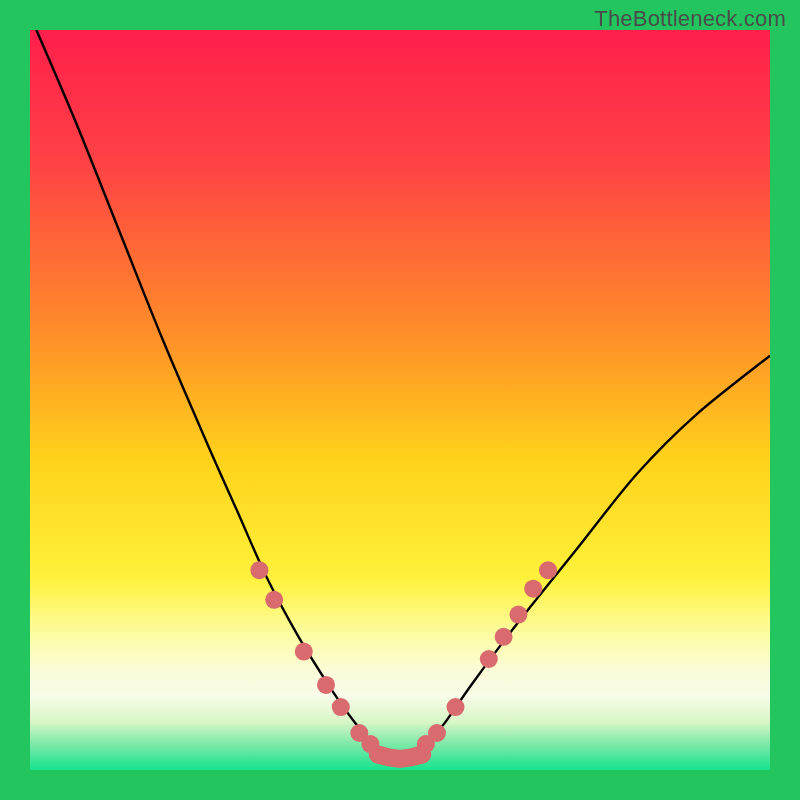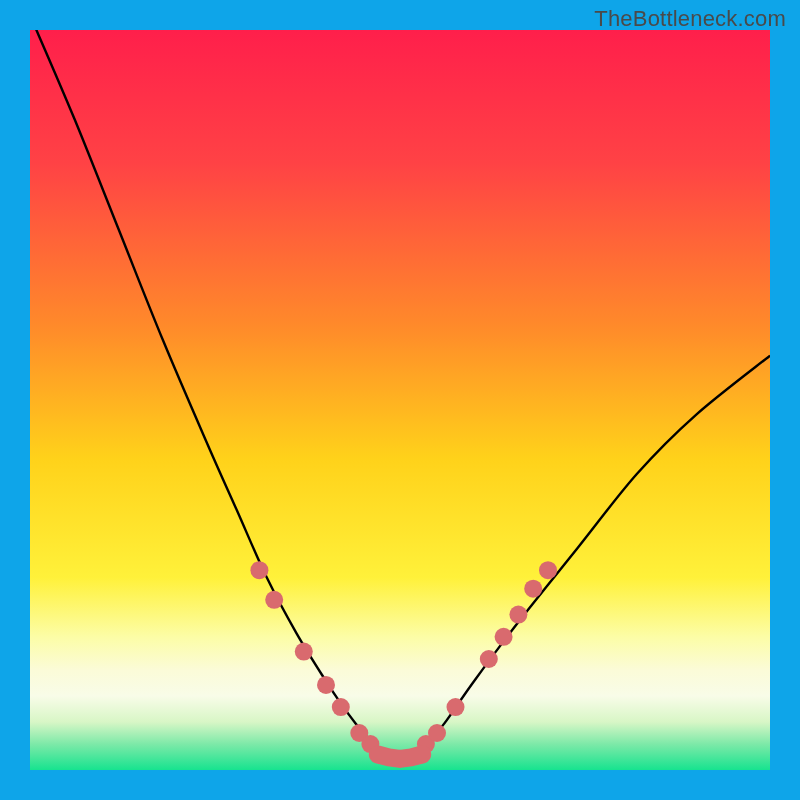--- a/index.html
+++ b/index.html
@@ -10,21 +10,21 @@
     overflow: hidden;
     background: #000;
     font-family: Arial, Helvetica, sans-serif;
   }
   .frame {
     position: absolute;
     top: 0;
     left: 0;
     width: 800px;
     height: 800px;
-    background: #0ea5e9;
+    background: #22c55e;
   }
   .plot {
     position: absolute;
     top: 30px;
     left: 30px;
     width: 740px;
     height: 740px;
   }
   .watermark {
     position: absolute;

